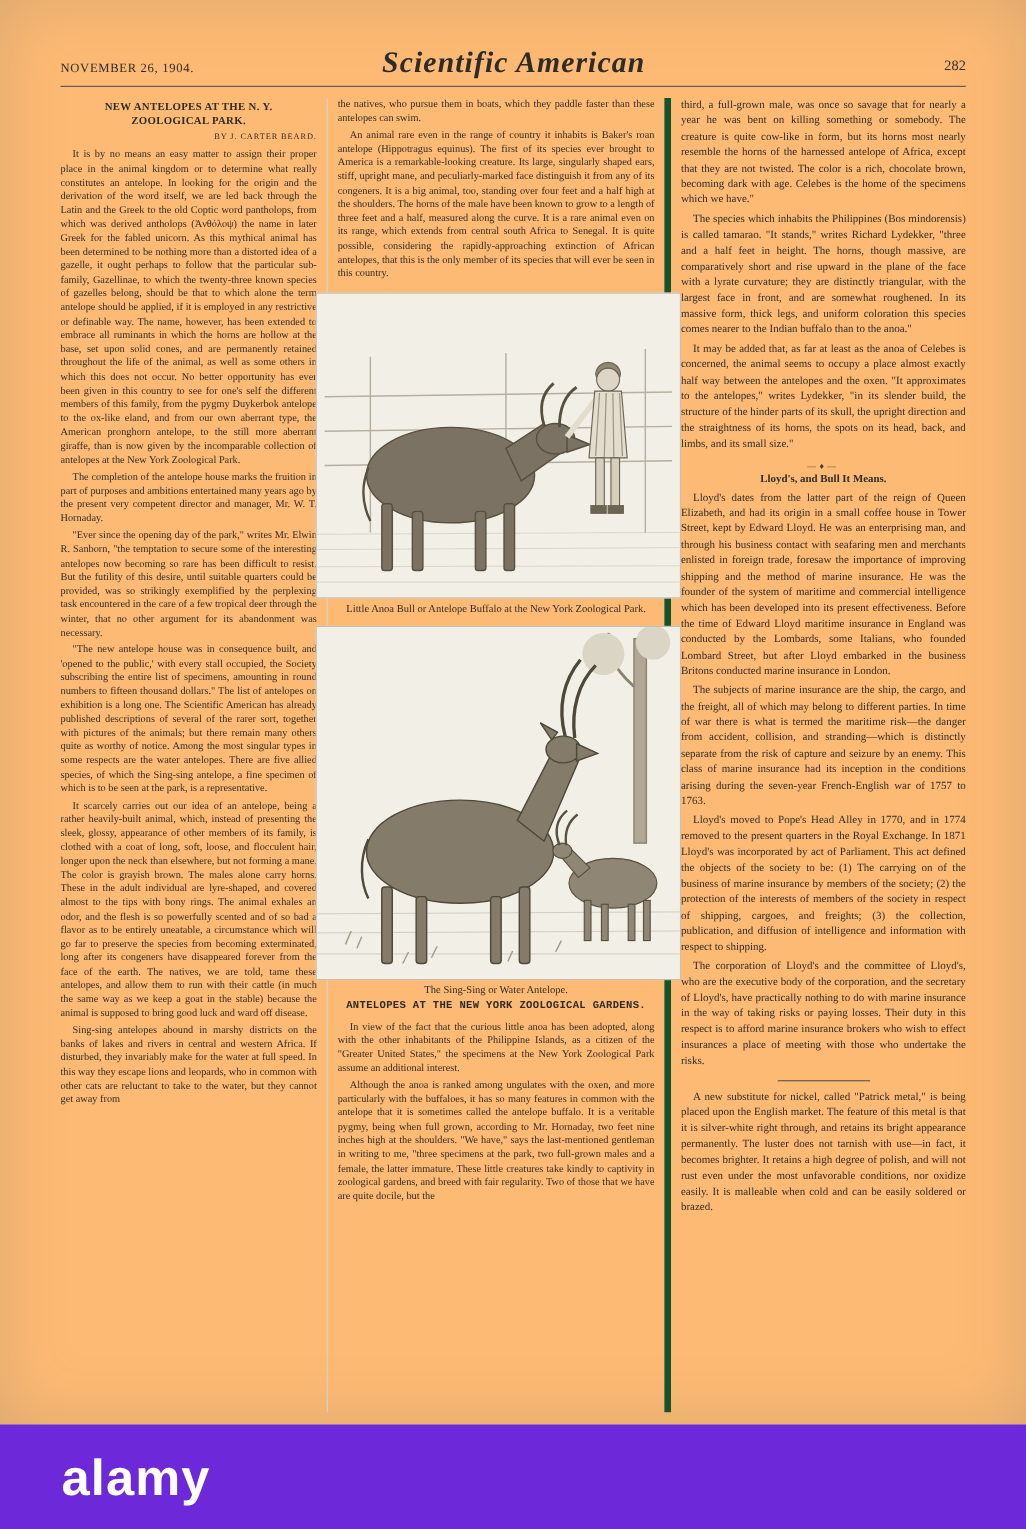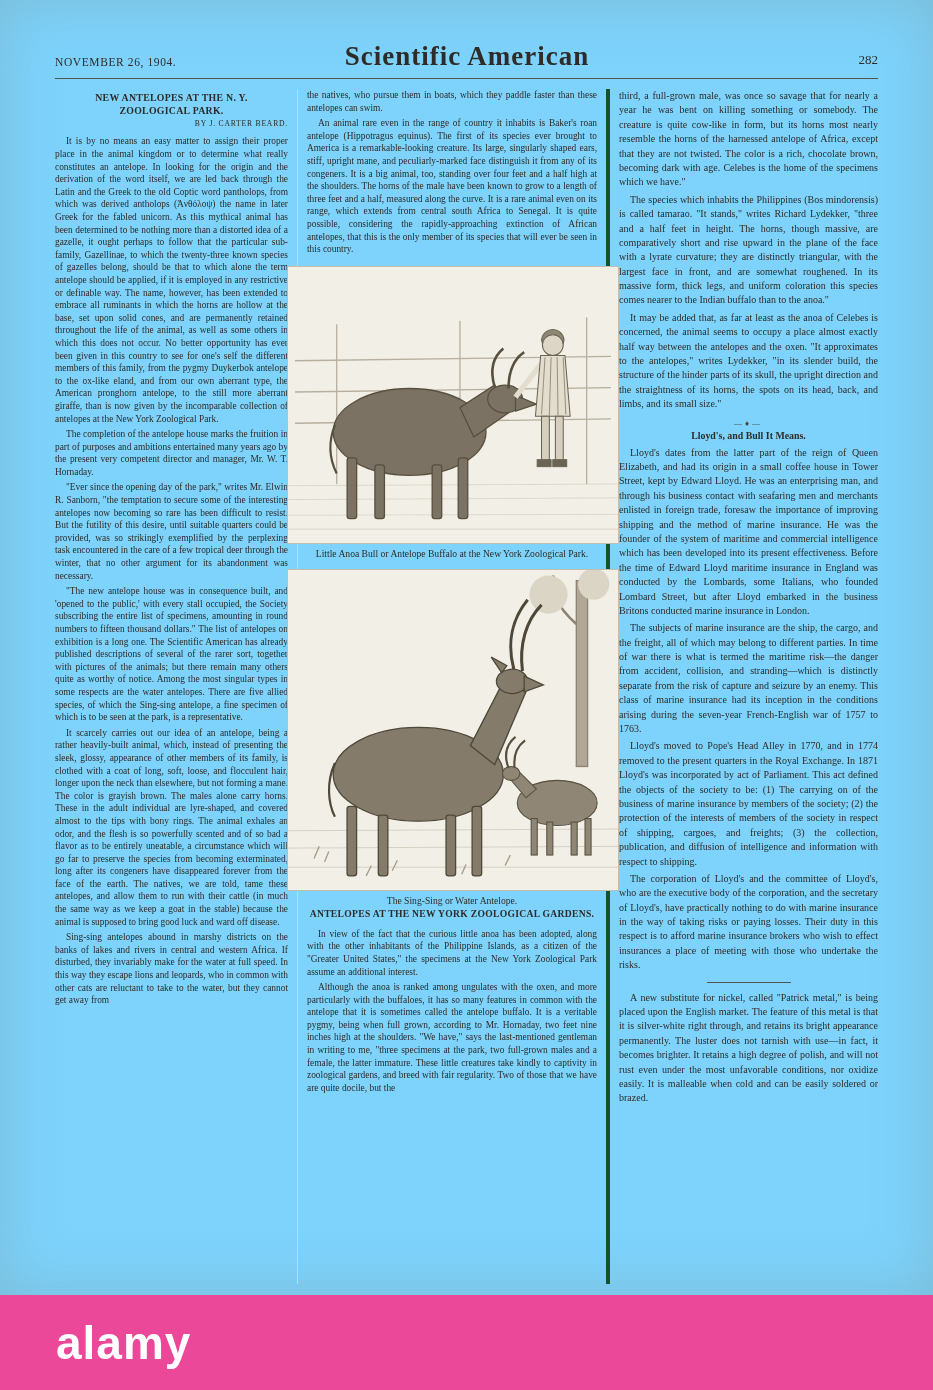--- a/index.html
+++ b/index.html
@@ -4,66 +4,66 @@
 <style>
   html,body { margin:0; padding:0; }
   body {
     width:933px; height:1390px; position:relative;
     background:#dddbd6; overflow:hidden;
     font-family:"Liberation Serif", serif;
     color:#2e2c28;
   }
   .scan {
     position:absolute; top:0; left:0; width:933px; height:1295px;
-    background:#7dd3fc; overflow:hidden;
+    background:#fdba74; overflow:hidden;
     box-shadow: inset 0 0 60px rgba(120,115,100,0.25);
   }
   .page-header { position:relative; height:40px; margin:32px 55px 0 55px; }
   .issue-date { position:absolute; left:0; bottom:4px; font-size:11.5px; letter-spacing:0.6px; }
   .masthead {
     position:absolute; left:1px; right:0; bottom:0; margin:0;
-    text-align:center; font-size:27px; font-weight:bold; letter-spacing:1px;
+    text-align:center; font-size:27px; font-weight:bold; letter-spacing:1px;font-style:italic;
   }
   .pageno { position:absolute; right:0; bottom:4px; font-size:13px; }
   .header-rule { margin:6px 55px 0 55px; border-top:1px solid #56534c; }
 
   .columns {
     display:flex; margin:10px 55px 0 55px; height:1195px; overflow:hidden;
   }
   .col { box-sizing:border-box; }
   .col-left  { width:243px; padding-right:9px; border-right:1px solid #d8d3c8; }
-  .col-mid   { width:312px; padding:0 9px; border-right:4px solid #14532d; }
+  .col-mid   { width:312px; padding:0 9px; border-right:6px solid #14532d; }
   .col-right { width:268px; padding-left:9px; flex:1; }
 
   p.body-text {
     font-size:9.4px; line-height:1.34; text-align:justify;
     margin:0 0 3px 0; text-indent:11px;
   }
   .col-right p.body-text { font-size:10px; line-height:1.44; }
   p.noindent { text-indent:0; }
 
   .article-title {
     font-size:9.8px; font-weight:bold; text-align:center;
     margin:2px 6px 2px 6px; letter-spacing:0.3px; line-height:1.35;
   }
   .byline { font-size:7.6px; text-align:right; letter-spacing:0.8px; margin:0 0 7px 0; }
 
   figure.engraving { margin:10px 0 2px -20px; width:330px; overflow:visible; }
   figure.engraving svg { display:block; border:1px solid #c3bdb0; background:#f2efe7; }
   .caption { font-size:9.6px; text-align:center; margin:4px 0 10px 0; }
   .caption.tight { margin-bottom:2px; }
-  .caption.bold-cap { font-weight:bold; letter-spacing:0.3px; margin:0 0 9px 0; }
+  .caption.bold-cap { font-weight:bold; letter-spacing:0.3px; margin:0 0 9px 0;font-family:Liberation Mono, monospace; }
 
   .ornament { text-align:center; font-size:8px; letter-spacing:3px; color:#45423b; margin:7px 0 2px 0; }
   .section-heading { font-size:9.9px; font-weight:bold; text-align:center; margin:2px 0 5px 0; }
   .short-rule { width:84px; border-top:1px solid #56534c; margin:9px auto 8px auto; }
 
   .alamy-bar {
     position:absolute; left:0; bottom:0; width:933px; height:95px;
-    background:#ec4899; box-sizing:border-box;
+    background:#6d28d9; box-sizing:border-box;
     display:flex; align-items:center; justify-content:space-between;
     padding:0 44px 0 56px;
     font-family:"Liberation Sans", sans-serif;
   }
   .alamy-logo { color:#ffffff; font-size:46px; font-weight:bold; letter-spacing:1px; line-height:1; }
   .alamy-meta { color:#ffffff; text-align:right; font-size:17px; line-height:1.5; }
 </style>
 </head>
 <body>
 

